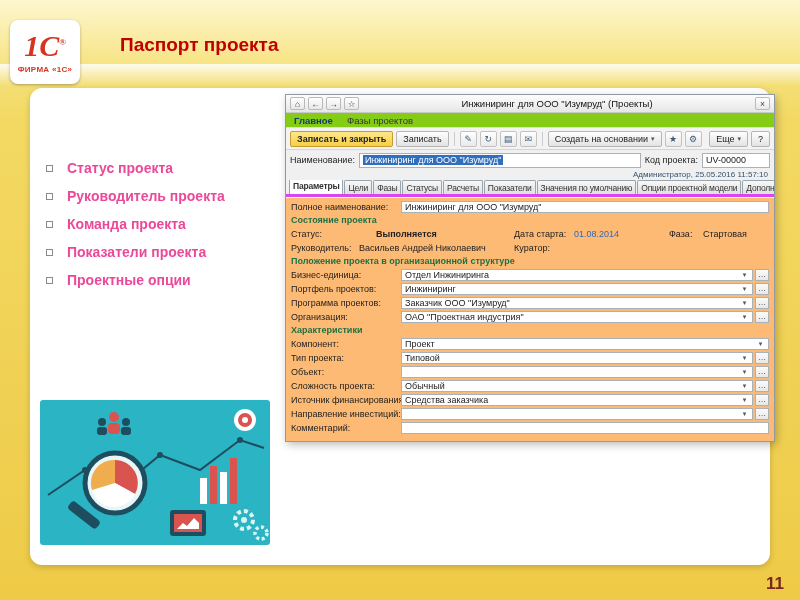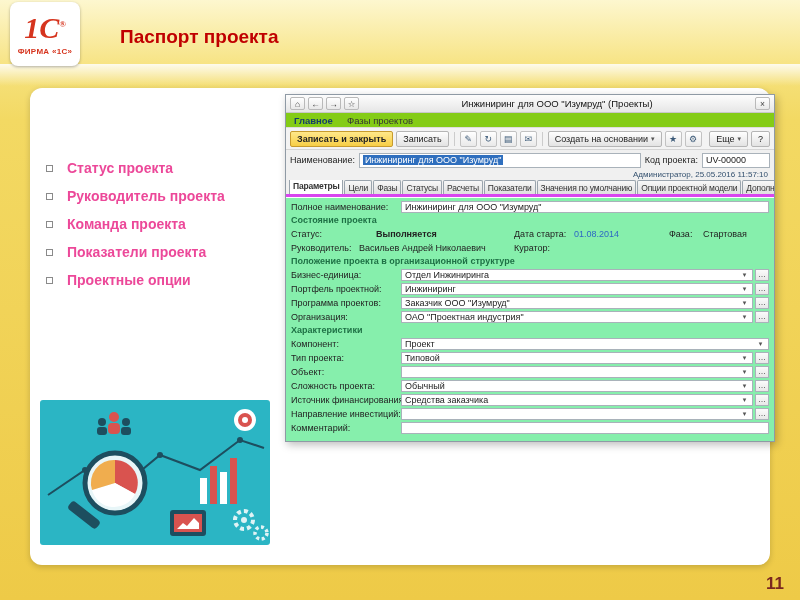--- a/index.html
+++ b/index.html
@@ -6,29 +6,29 @@
   html,body { width:800px; height:600px; }
   body { font-family:"Liberation Sans", sans-serif; overflow:hidden; }
 
   .slide { position:relative; width:800px; height:600px;
            background:linear-gradient(180deg,#f8ec9f 0%,#f3d963 20%,#eeca47 100%); overflow:hidden; }
   .header-band { position:absolute; top:0; left:0; right:0; height:66px;
                  background:linear-gradient(180deg,#fdf7cf,#f7e382); }
   .header-fade { position:absolute; top:64px; left:0; right:0; height:22px;
                  background:linear-gradient(180deg,rgba(255,255,255,.85),rgba(255,255,255,0)); }
 
-  .logo { position:absolute; top:2px; left:10px; width:70px; height:64px; background:#fff;
+  .logo { position:absolute; top:20px; left:10px; width:70px; height:64px; background:#fff;
           border-radius:8px; box-shadow:0 1px 3px rgba(0,0,0,.3); display:flex; flex-direction:column;
           align-items:center; justify-content:center; }
   .logo-mark { color:#d6341e; font-family:"Liberation Serif",serif; font-style:italic; font-weight:bold;
                font-size:30px; line-height:1; }
   .logo-mark sup { font-size:9px; font-style:normal; }
   .logo-sub { color:#d6341e; font-size:8px; font-weight:bold; margin-top:4px; letter-spacing:.3px; }
 
-  .slide-title { position:absolute; top:26px; left:120px; font-size:19px; font-weight:bold; color:#c00000; }
+  .slide-title { position:absolute; top:34px; left:120px; font-size:19px; font-weight:bold; color:#c00000; }
 
   .card { position:absolute; left:30px; top:88px; width:740px; height:477px; background:#fff;
           border-radius:12px; box-shadow:0 2px 6px rgba(0,0,0,.18); }
 
   .bullets { position:absolute; left:16px; top:72px; list-style:none; width:230px; }
   .bullet { display:flex; align-items:center; margin-bottom:12px; }
   .sq { width:7px; height:7px; border:1.5px solid #8a8a8a; margin-right:14px; flex:0 0 auto; }
   .bt { font-size:14px; font-weight:bold; color:#ec4899; white-space:nowrap; }
 
   .illu { position:absolute; left:10px; top:312px; width:230px; height:145px; border-radius:3px; }
@@ -70,21 +70,21 @@
 
   .win-admin { height:10px; text-align:right; padding:0 6px; font-size:8px; color:#33506e; }
 
   .win-tabs { display:flex; align-items:flex-end; height:17px; padding:0 3px; background:#f0f0f0;
               border-bottom:3px solid #d946ef; white-space:nowrap; overflow:hidden; }
   .win-tabs li { list-style:none; height:14px; display:inline-flex; align-items:center; padding:0 3px;
                  border:1px solid #9aa4ad; border-bottom:none; background:linear-gradient(#f8f8f8,#dfdfdf);
                  font-size:8.5px; margin-right:1px; border-radius:2px 2px 0 0; color:#333; letter-spacing:-0.2px; }
   .win-tabs li.active { background:#fff; font-weight:bold; height:17px; }
 
-  .win-form { background:#86efac; border-top:1px solid #fff; padding:2px 5px; height:244px; overflow:hidden; }
+  .win-form { background:#fdba74; border-top:1px solid #fff; padding:2px 5px; height:244px; overflow:hidden; }
   .frow { display:flex; align-items:center; height:13px; margin-bottom:1px; }
   .flabel { width:110px; flex:0 0 auto; font-size:9px; color:#222; white-space:nowrap; overflow:hidden; }
   .finput { flex:1; height:12px; border:1px solid #a9b2ba; display:flex; align-items:center; padding:0 3px;
             font-size:9px; background:#fff; overflow:hidden; white-space:nowrap; }
   .fval { flex:1; overflow:hidden; }
   .fdrop { width:9px; text-align:center; font-size:7px; color:#555; flex:0 0 auto; }
   .fextra { width:14px; height:12px; border:1px solid #a9b2ba; margin-left:2px; display:flex; align-items:center;
             justify-content:center; font-size:8px; background:linear-gradient(#fbfbfb,#e8e8e8); flex:0 0 auto; }
   .gtitle { height:12px; font-size:9px; font-weight:bold; color:#1e7145; display:flex; align-items:center;
             margin:1px 0; }
@@ -292,21 +292,21 @@
 
         <div class="frow">
           <span class="flabel">Бизнес-единица:</span>
           <span class="finput">
               <span class="fval">Отдел Инжиниринга</span>
               <span class="fdrop">▾</span>
             </span>
           <span class="fextra">…</span>
         </div>
         <div class="frow">
-          <span class="flabel">Портфель проектной:</span>
+          <span class="flabel">Портфель проектов:</span>
           <span class="finput">
               <span class="fval">Инжиниринг</span>
               <span class="fdrop">▾</span>
             </span>
           <span class="fextra">…</span>
         </div>
         <div class="frow">
           <span class="flabel">Программа проектов:</span>
           <span class="finput">
               <span class="fval">Заказчик ООО "Изумруд"</span>

